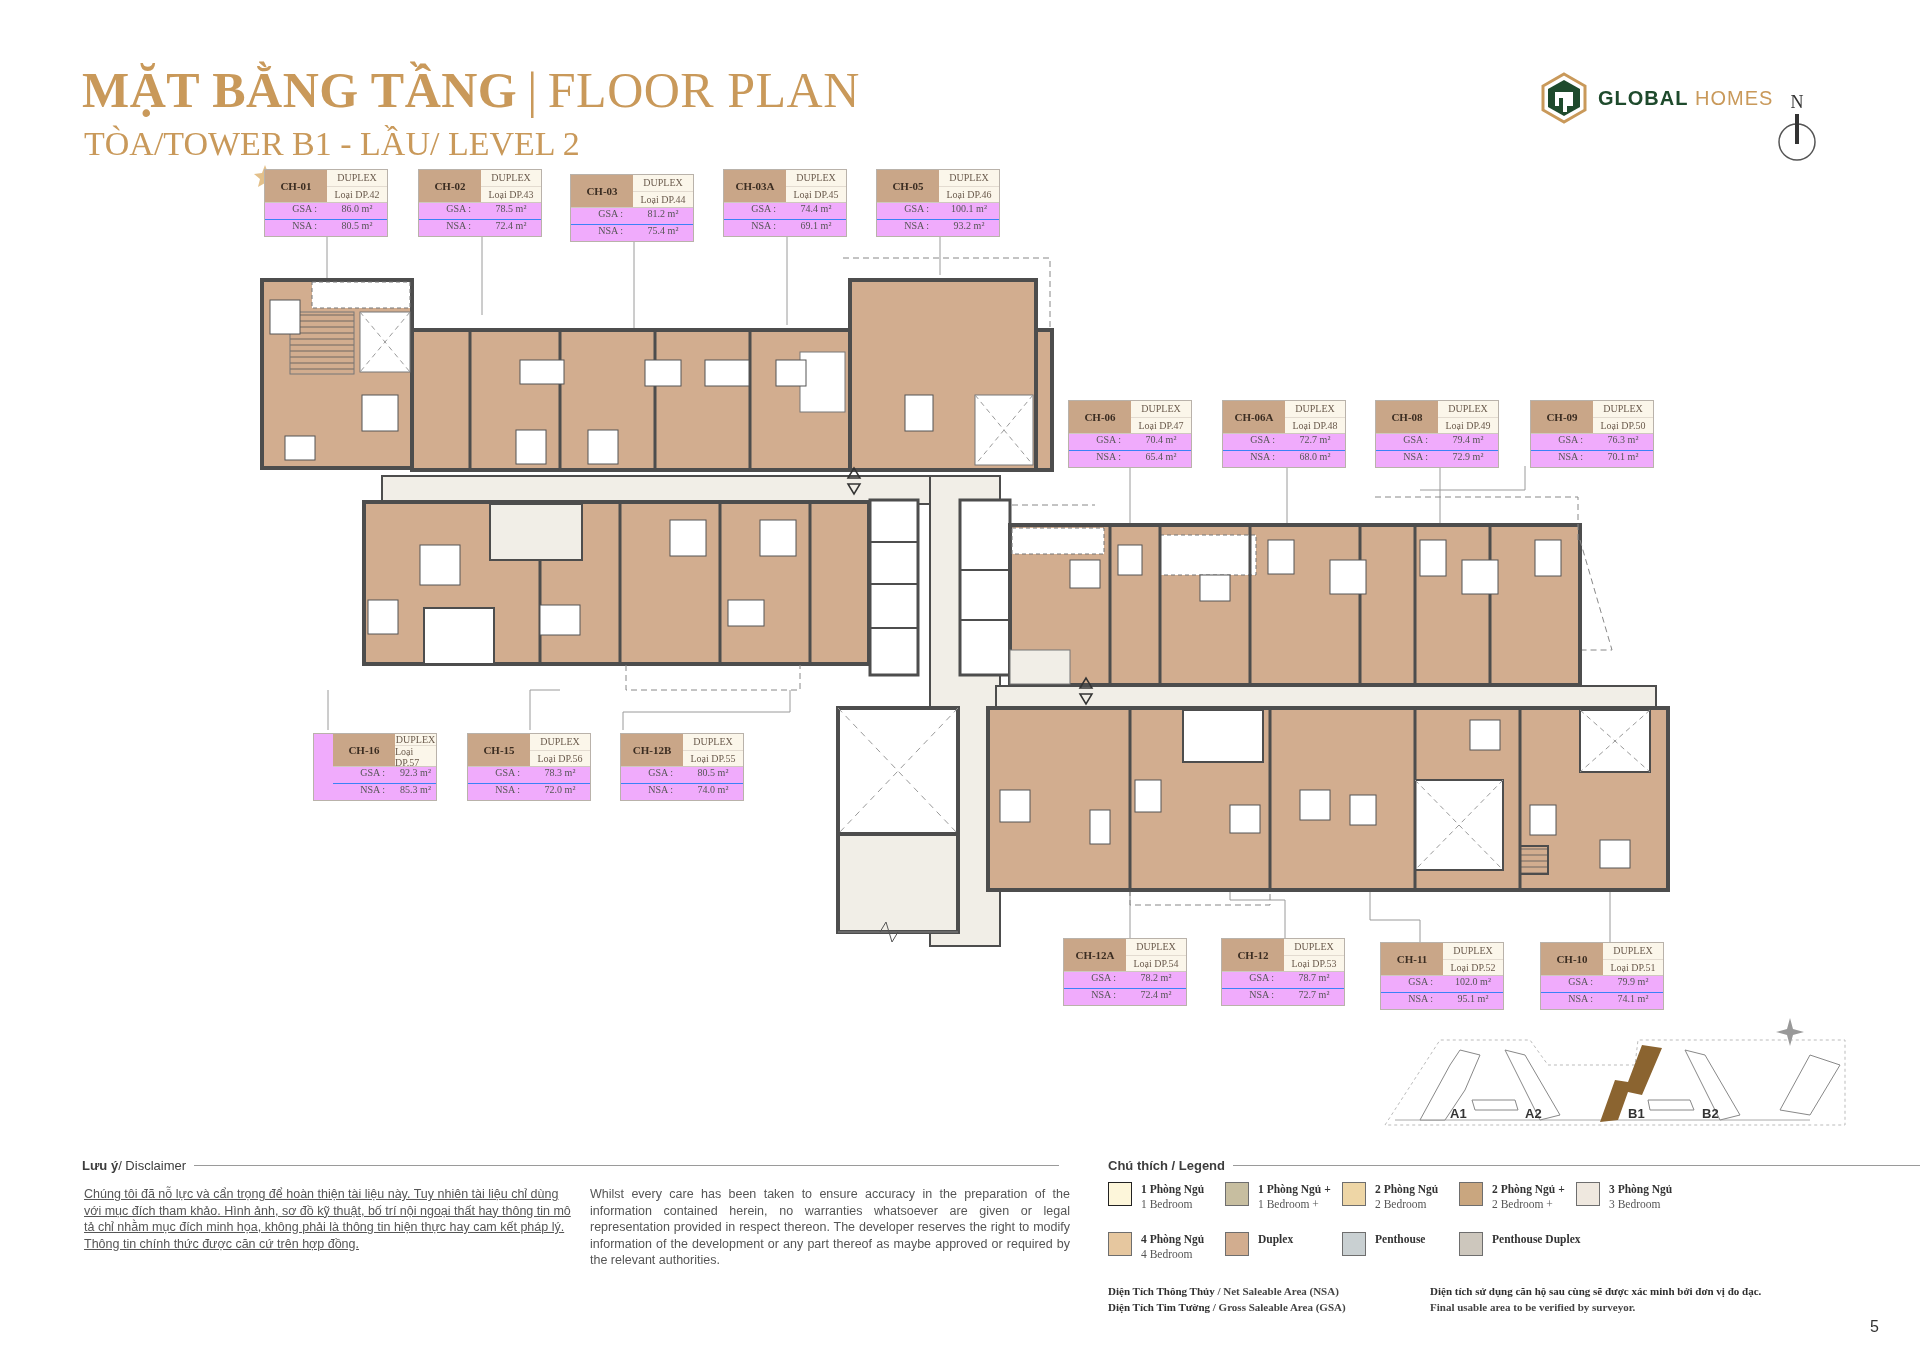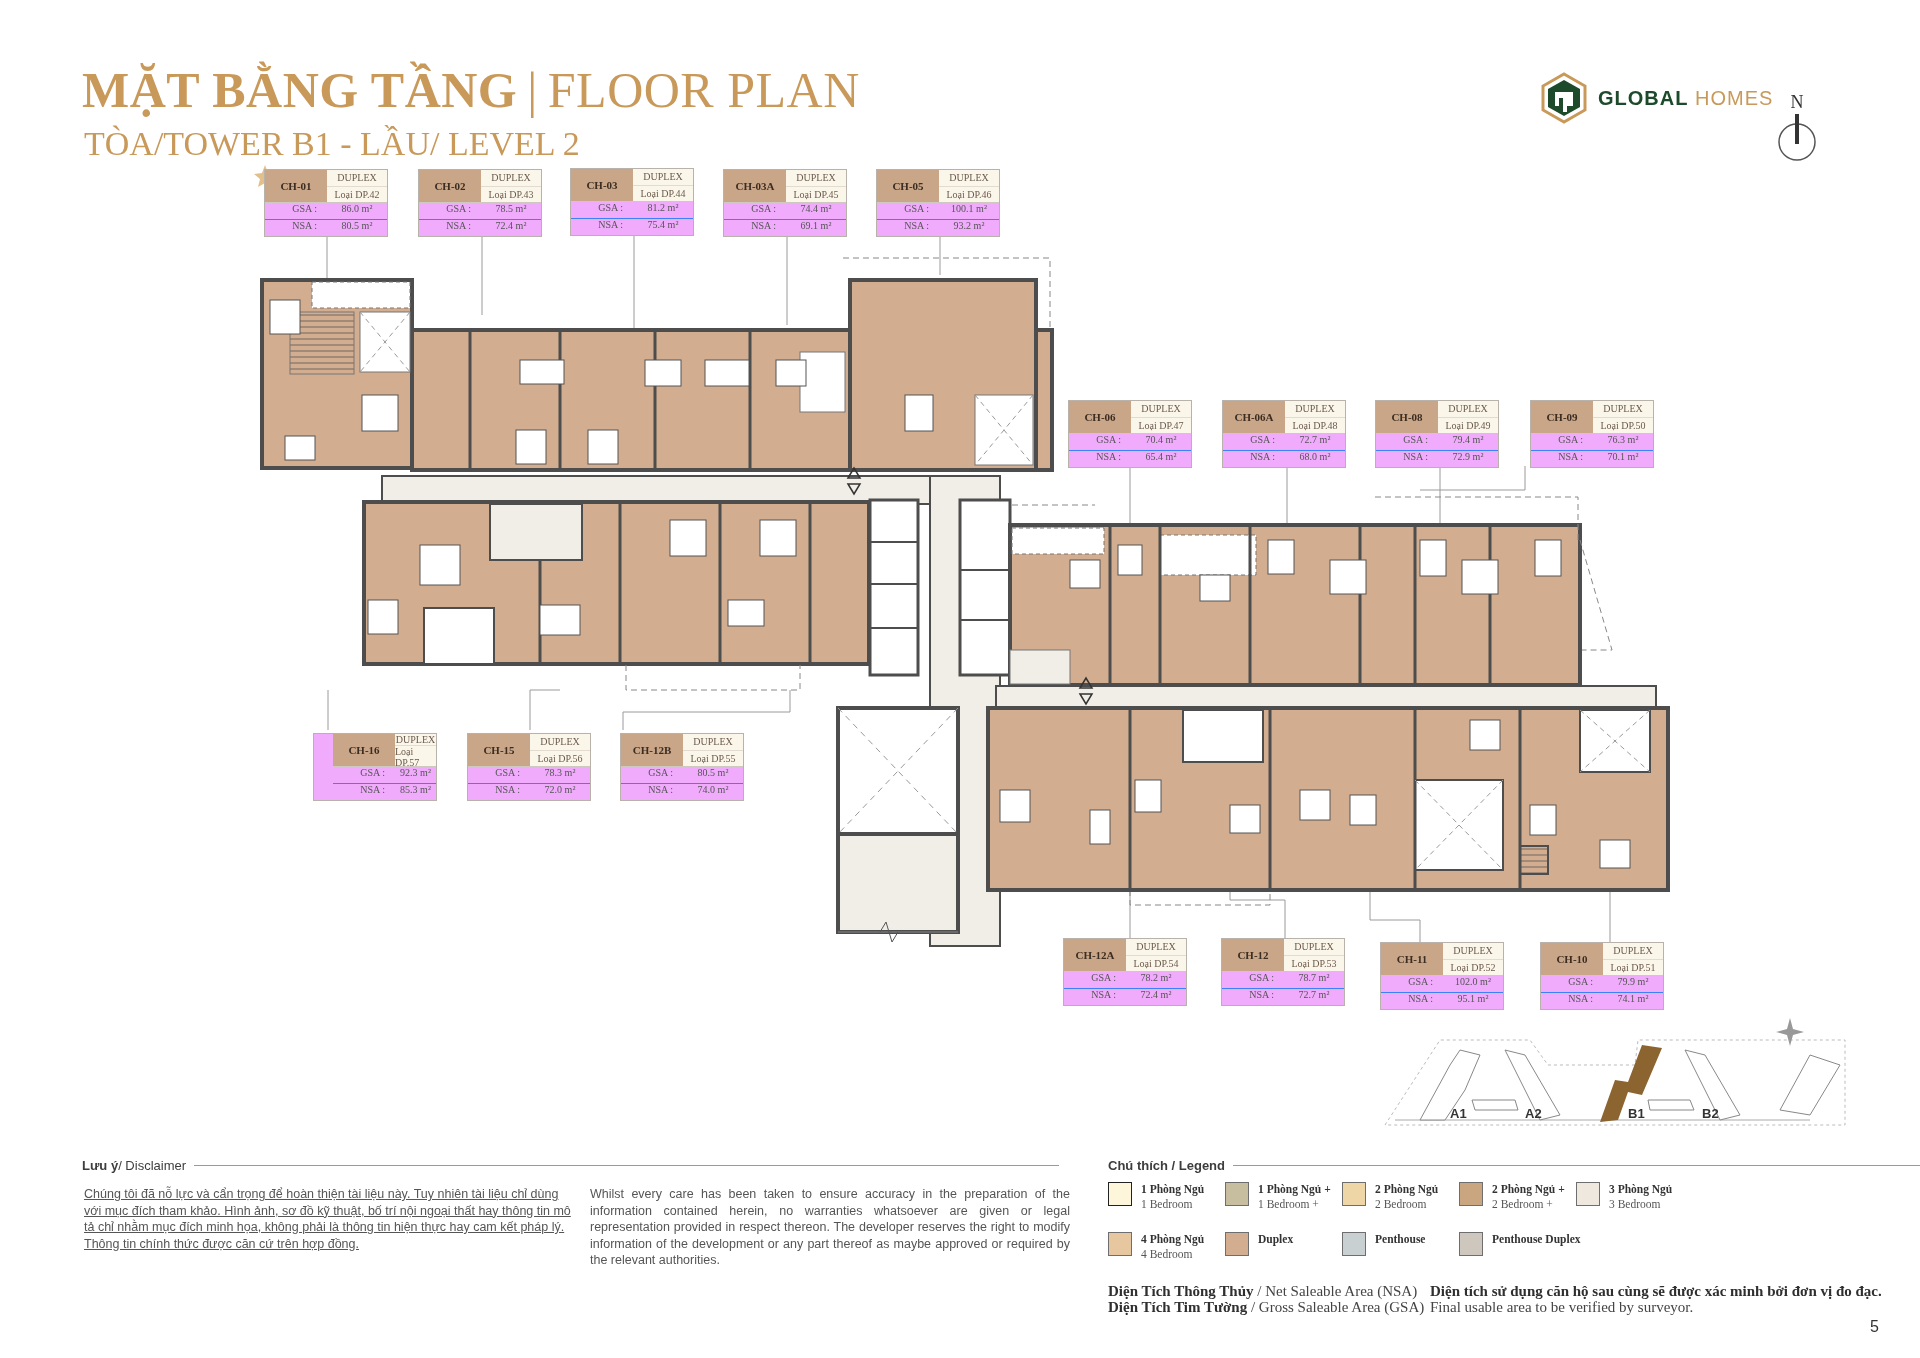--- a/index.html
+++ b/index.html
@@ -26,21 +26,21 @@
   .uc-row .lab{width:62px;text-align:right;padding-right:10px;box-sizing:border-box;}
   .uc-row .val{flex:1;text-align:center;}
   .section-head{position:absolute;font-size:13px;color:#3d3d3d;white-space:nowrap;display:flex;align-items:center;}
   .section-head b{font-weight:bold;}
   .section-head .rule{display:inline-block;height:1px;background:#9a9a9a;margin-left:8px;}
   .disc-text{position:absolute;font-size:12.5px;line-height:16.5px;color:#555;}
   .legend-item{position:absolute;display:flex;align-items:flex-start;gap:9px;}
   .swatch{width:24px;height:24px;border:1px solid #6e6e6e;box-sizing:border-box;}
   .legend-item .t1{font-family:"Liberation Serif",serif;font-weight:bold;font-size:11.5px;color:#333;line-height:15px;white-space:nowrap;}
   .legend-item .t2{font-family:"Liberation Serif",serif;font-size:11.5px;color:#555;line-height:15px;white-space:nowrap;}
-  .area-note{position:absolute;font-family:"Liberation Serif",serif;font-size:15px;line-height:16px;color:#444;white-space:nowrap;}
+  .area-note{position:absolute;font-family:"Liberation Serif",serif;font-size:11px;line-height:16px;color:#444;white-space:nowrap;font-weight:bold;}
   .area-note b{color:#2f2f2f;}
   .page-num{position:absolute;left:1870px;top:1318px;font-size:16px;color:#333;}
   .keymap{position:absolute;left:1380px;top:1010px;width:480px;height:130px;}
 </style>
 </head>
 <body>
 
 <div class="title-main">
   <span class="bold">MẶT BẰNG TẦNG</span><span class="sep">|</span><span>FLOOR PLAN</span>
 </div>
@@ -265,21 +265,21 @@
     </div>
   <div class="uc-row">
       <span class="lab">GSA :</span>
       <span class="val">78.5 m²</span>
     </div>
   <div class="uc-row">
       <span class="lab">NSA :</span>
       <span class="val">72.4 m²</span>
     </div>
 </div>
-<div class="unit-card" style="left:570px;top:168px;">
+<div class="unit-card" style="left:570px;top:174px;">
   <div class="uc-top">
       <div class="uc-code">CH-03</div>
       <div class="uc-type">
         <span>DUPLEX</span>
         <span>Loại DP.44</span>
       </div>
     </div>
   <div class="uc-row">
       <span class="lab">GSA :</span>
       <span class="val">81.2 m²</span>

